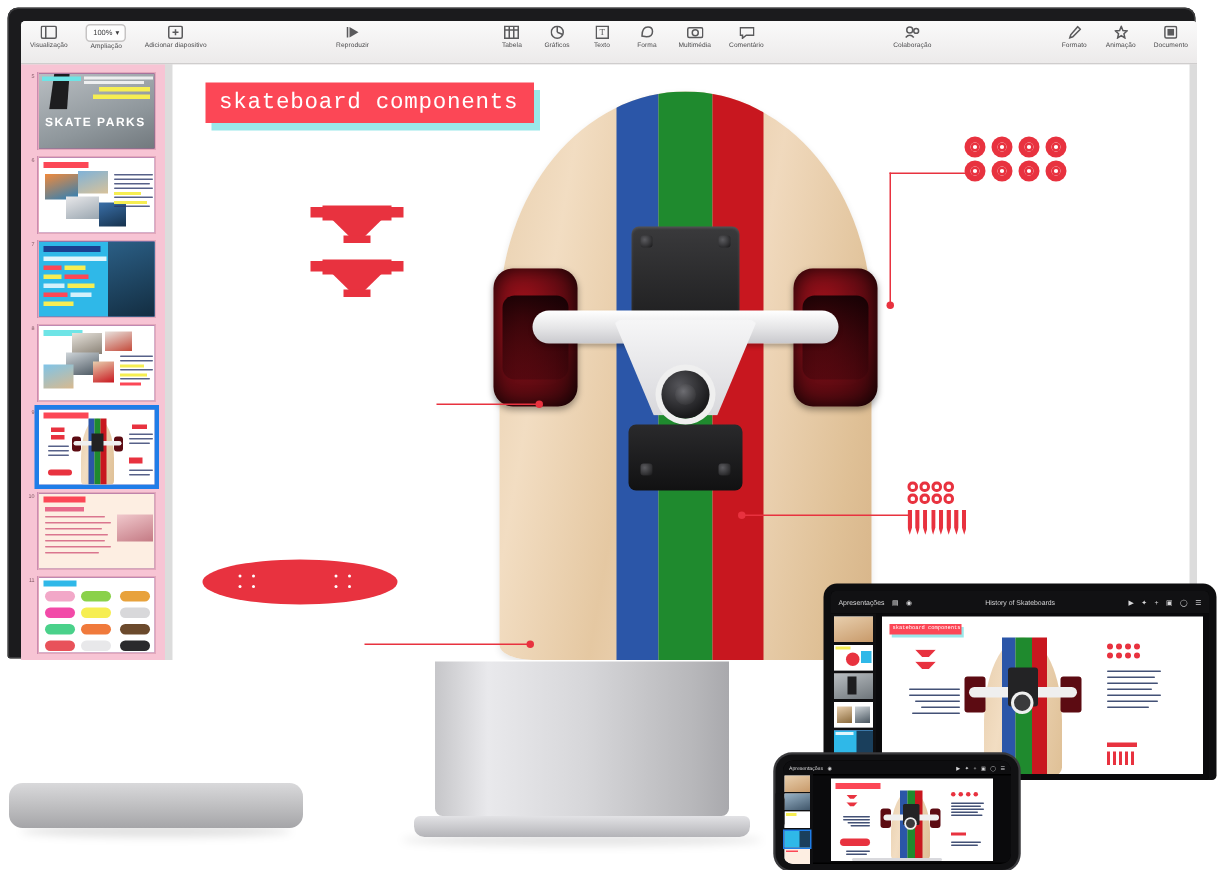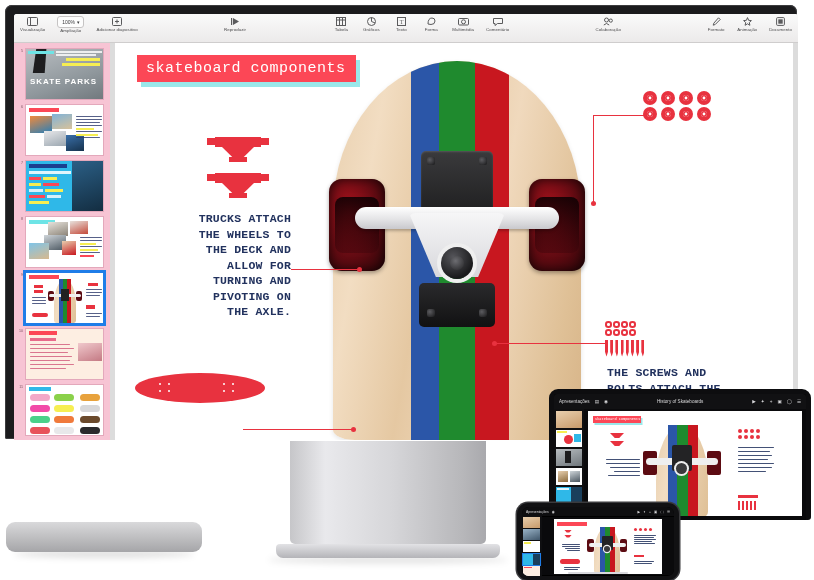--- a/index.html
+++ b/index.html
@@ -675,29 +675,20 @@
           <div class="leader" style="left:478px;top:72px;width:52px"></div>
           <div class="leader" style="left:478px;top:72px;width:1px;height:88px"></div>
           <div class="leader-dot" style="left:476px;top:158px"></div>
 
           <div class="leader" style="left:380px;top:300px;width:112px"></div>
           <div class="leader-dot" style="left:377px;top:298px"></div>
 
           <div class="leader" style="left:128px;top:386px;width:110px"></div>
           <div class="leader-dot" style="left:236px;top:384px"></div>
 
-          <div class="body-txt" id="txt-trucks">TRUCKS ATTACH
-THE WHEELS TO
-THE DECK AND
-ALLOW FOR
-TURNING AND
-PIVOTING ON
-THE AXLE.</div>
-          <div class="body-txt" id="txt-screws">THE SCREWS AND
-BOLTS ATTACH THE</div>
         </div>
       </div>
 
     </div>
   </div>
 </div>
 
 <div id="stand-neck"></div>
 <div id="stand-shadow"></div>
 <div id="stand-foot"></div>

